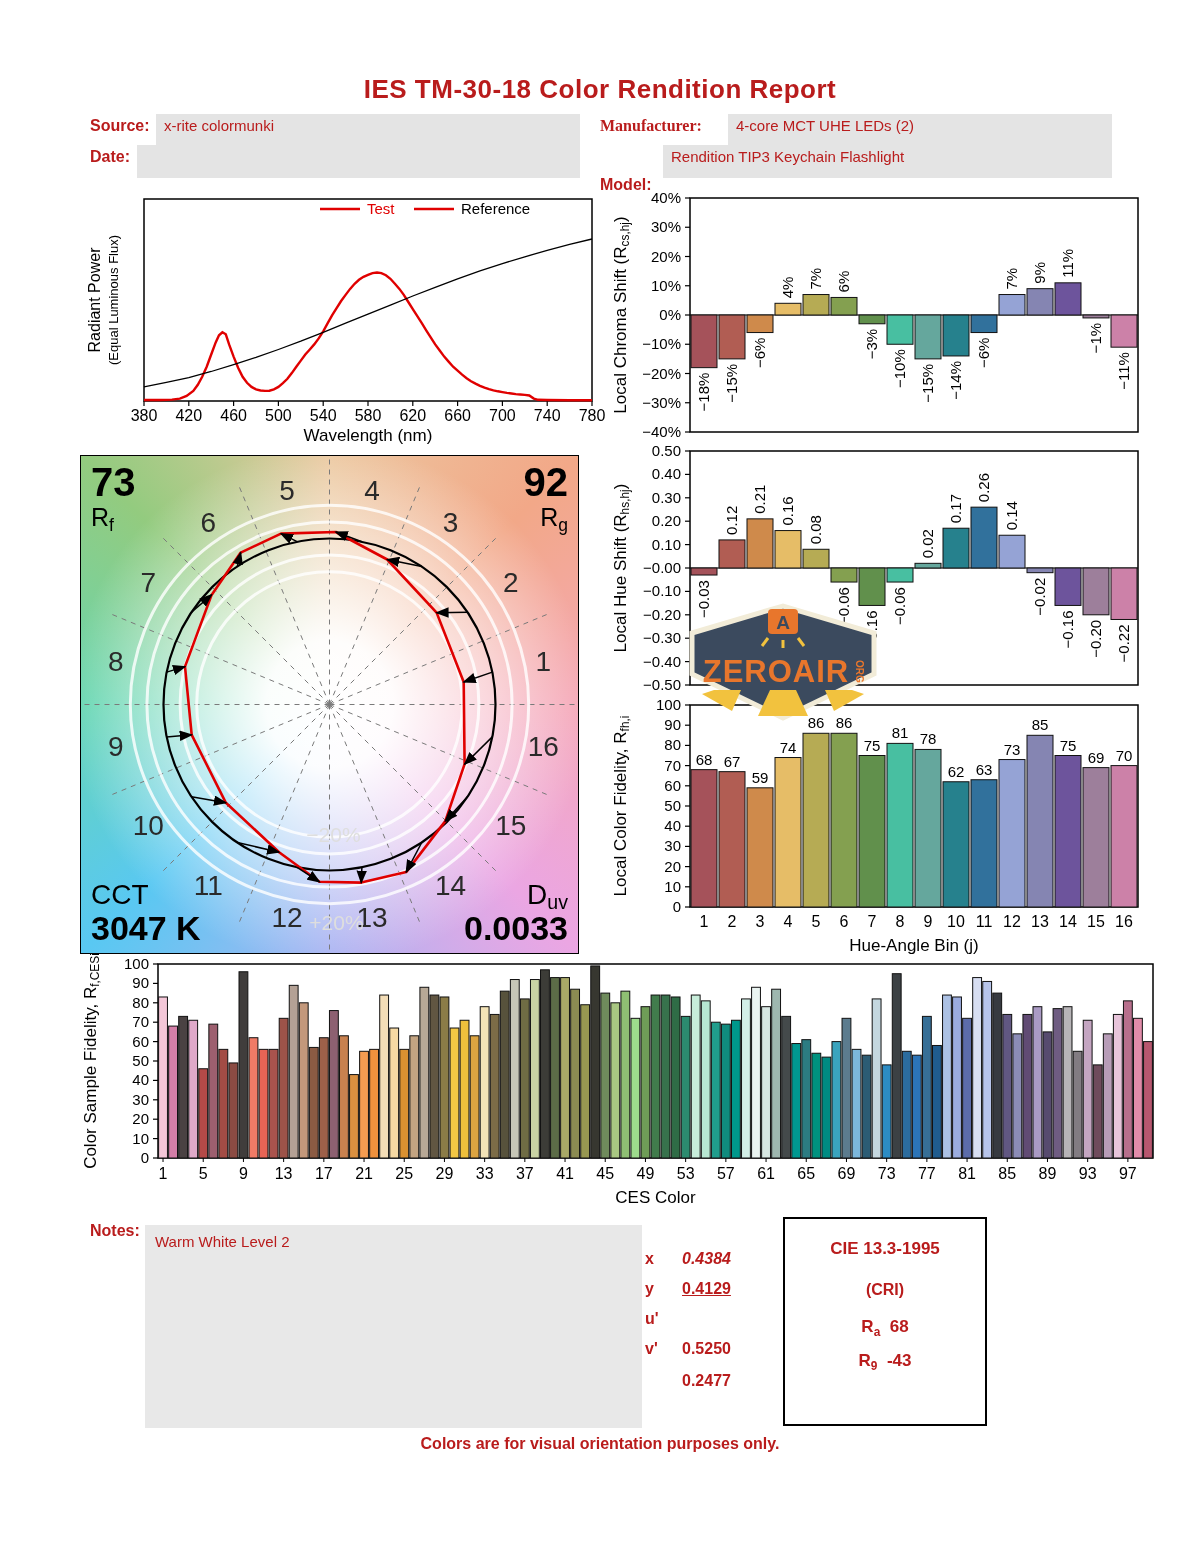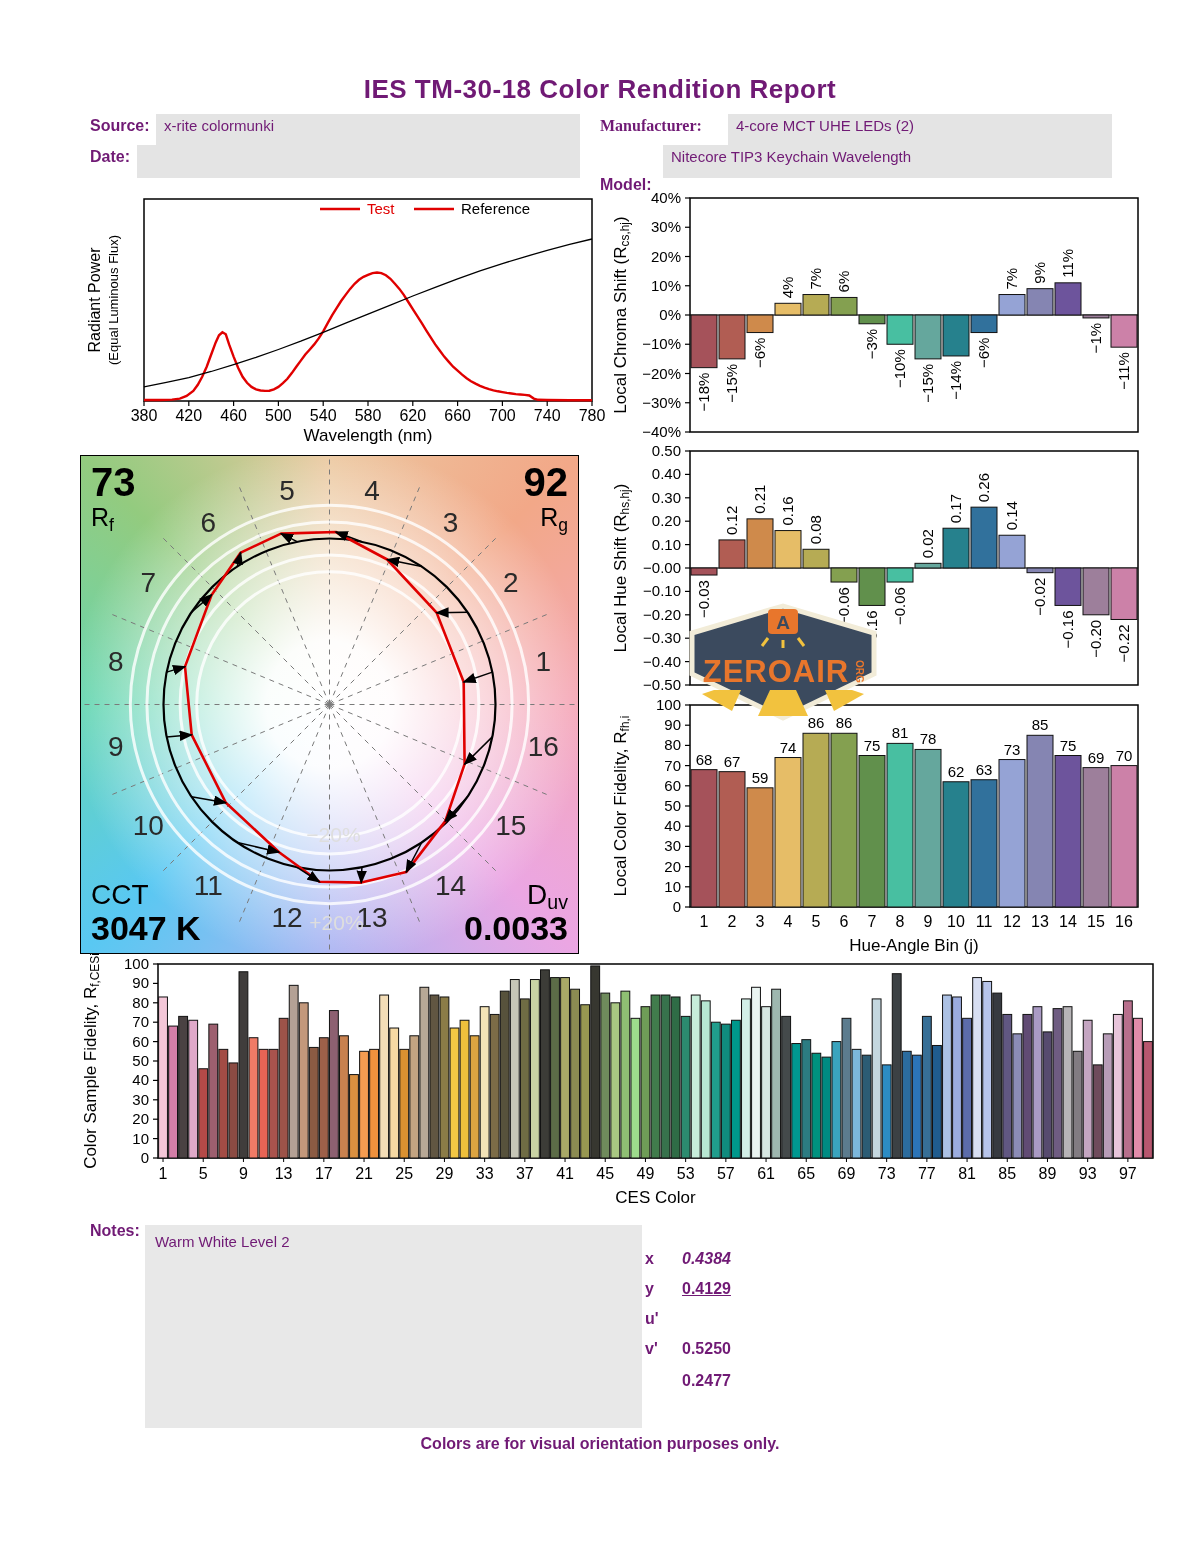--- a/index.html
+++ b/index.html
@@ -1,17 +1,17 @@
 <!DOCTYPE html>
 <html><head>
 <meta charset="utf-8">
 <style>
   html,body{margin:0;padding:0;background:#fff;}
   .page{position:relative;width:1200px;height:1550px;background:#fff;
-        font-family:"Liberation Sans",sans-serif;color:#701a75;overflow:hidden;}
+        font-family:"Liberation Sans",sans-serif;color:#b91c1c;overflow:hidden;}
   .abs{position:absolute;}
   .title{left:0;right:0;top:74px;text-align:center;font-size:26px;font-weight:bold;letter-spacing:.5px;}
   .metalabel{font-size:16px;font-weight:bold;}
   .graybox{background:#e4e4e4;height:33px;font-size:15px;line-height:24px;padding-left:8px;box-sizing:border-box;}
   svg{overflow:visible;display:block;}
   .vg{border:1px solid #000;}
   .vg .bg1,.vg .bg2{position:absolute;left:0;top:0;right:0;bottom:0;}
   .vg .bg1{background:conic-gradient(from 0deg at 50% 50%,
       #ecc9a1 0deg,#f2a888 45deg,#f5a8b8 90deg,#eba6e3 135deg,#aab4f2 180deg,
       #59c8f2 225deg,#66d6b2 270deg,#93cb7f 315deg,#ecc9a1 360deg);}
@@ -30,21 +30,21 @@
 
   <div class="abs title">IES TM-30-18 Color Rendition Report</div>
 
   <div class="abs metalabel" style="left:90px;top:117px;">Source:</div>
   <div class="abs graybox" style="left:156px;top:114px;width:424px;">x-rite colormunki</div>
   <div class="abs metalabel" style="left:600px;top:117px;font-family:Liberation Serif, serif;">Manufacturer:</div>
   <div class="abs graybox" style="left:728px;top:114px;width:384px;">4-core MCT UHE LEDs (2)</div>
   <div class="abs metalabel" style="left:90px;top:148px;">Date:</div>
   <div class="abs graybox" style="left:137px;top:145px;width:443px;"></div>
   <div class="abs metalabel" style="left:600px;top:148px;margin-top:28px;">Model:</div>
-  <div class="abs graybox" style="left:663px;top:145px;width:449px;">Nitecore TIP3 Keychain Wavelength</div>
+  <div class="abs graybox" style="left:663px;top:145px;width:449px;">Rendition TIP3 Keychain Flashlight</div>
 
   <svg class="abs" style="left:80px;top:193px;" width="520" height="252">
       <rect x="64" y="6" width="448" height="202" fill="none" stroke="#000" stroke-width="1.5"></rect>
       <line x1="64" y1="208" x2="64" y2="213" stroke="#000" stroke-width="1.2"></line>
       <text x="64" y="228" font-size="16" text-anchor="middle" fill="#000" font-family="&quot;Liberation Sans&quot;,sans-serif"><tspan>380</tspan></text>
       <line x1="108.80000000000001" y1="208" x2="108.80000000000001" y2="213" stroke="#000" stroke-width="1.2"></line>
       <text x="108.80000000000001" y="228" font-size="16" text-anchor="middle" fill="#000" font-family="&quot;Liberation Sans&quot;,sans-serif"><tspan>420</tspan></text>
       <line x1="153.60000000000002" y1="208" x2="153.60000000000002" y2="213" stroke="#000" stroke-width="1.2"></line>
       <text x="153.60000000000002" y="228" font-size="16" text-anchor="middle" fill="#000" font-family="&quot;Liberation Sans&quot;,sans-serif"><tspan>460</tspan></text>
       <line x1="198.4" y1="208" x2="198.4" y2="213" stroke="#000" stroke-width="1.2"></line>
@@ -536,15 +536,25 @@
 
   <div class="abs chromarow" style="left:645px;top:1250px;">x</div>
   <div class="abs chromarow" style="left:682px;top:1250px;font-style:italic;">0.4384</div>
   <div class="abs chromarow" style="left:645px;top:1280px;">y</div>
   <div class="abs chromarow" style="left:682px;top:1280px;text-decoration:underline;">0.4129</div>
   <div class="abs chromarow" style="left:645px;top:1310px;">u'</div>
   <div class="abs chromarow" style="left:682px;top:1328px;margin-top:44px;">0.2477</div>
   <div class="abs chromarow" style="left:645px;top:1340px;">v'</div>
   <div class="abs chromarow" style="left:682px;top:1340px;">0.5250</div>
 
+  <div class="abs ciebox" style="left:783px;top:1217px;width:200px;height:205px;">
+    <div style="font-size:17px;font-weight:bold;margin-top:20px;">CIE 13.3-1995</div>
+    <div style="font-size:16px;font-weight:bold;margin-top:22px;">(CRI)</div>
+    <div style="font-size:17px;font-weight:bold;margin-top:18px;">
+      <span>R</span><sub>a</sub>&nbsp;&nbsp;<span>68</span>
+    </div>
+    <div style="font-size:17px;font-weight:bold;margin-top:12px;">
+      <span>R</span><sub>9</sub>&nbsp;&nbsp;<span>-43</span>
+    </div>
+  </div>
 
   <div class="abs footer" style="top:1435px;">Colors are for visual orientation purposes only.</div>
 </div>
 
 </body></html>

